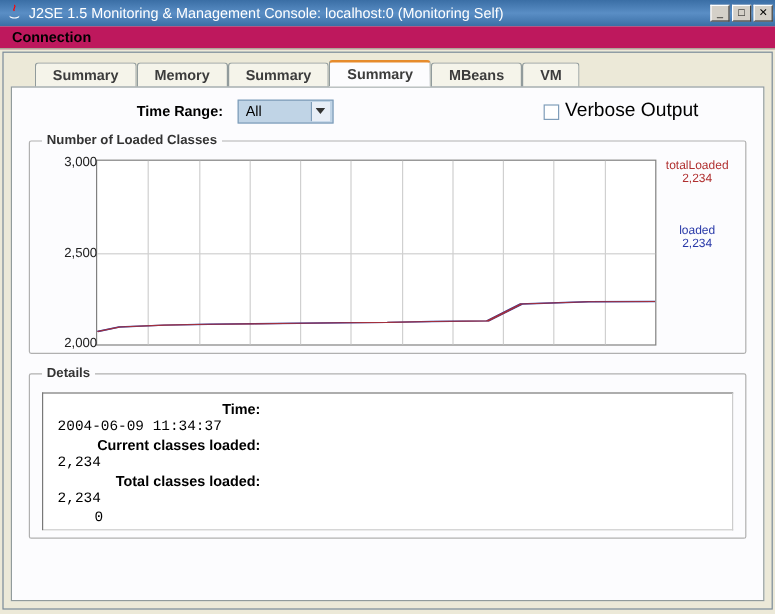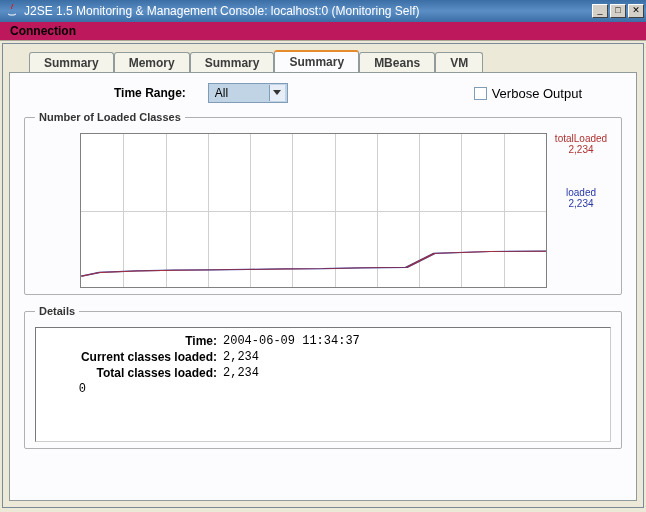--- a/index.html
+++ b/index.html
@@ -86,39 +86,39 @@
     background: #fcfcfe;
     height: calc(100% - 24px);
     padding: 10px 14px;
     position: relative;
   }
   .controls-row {
     display: flex;
     align-items: center;
     margin-bottom: 8px;
   }
-  .tr-label { font-size: 12px; font-weight: bold; margin-right: 22px; margin-left: 90px;}
+  .tr-label { font-size: 12px; font-weight: bold; margin-right: 12px; margin-left: 90px;}
   .time-range-select {
     width: 80px; height: 20px;
     border: 1px solid #7f9db9;
     background: #c0d4e6;
     display: inline-flex; align-items: center; justify-content: space-between;
     padding: 0 2px 0 6px;
     font-size: 12px;
   }
   .dropdown-arrow {
     width: 16px; height: 16px; border-left: 1px solid #7f9db9;
     display: flex; align-items: center; justify-content: center;
     background: #e8eef7;
   }
   .vo-box { display: flex; align-items: center; margin-left: auto; margin-right: 40px; }
   .checkbox {
     width: 13px; height: 13px; border: 1px solid #7f9db9; background: #fff; margin-right: 5px;
   }
-  .vo-label { font-size: 13px; }
+  .vo-label { font-size: 16px; }
   fieldset.group {
     border: 1px solid #b0b0b0;
     border-radius: 2px;
     margin-bottom: 10px;
     padding: 10px 10px 6px 10px;
     position: relative;
   }
   fieldset.group legend {
     font-size: 11px; font-weight: bold; padding: 0 4px; color: #333;
   }
@@ -158,21 +158,21 @@
   }
   .leg-total { color: #b03030; text-align: center; }
   .leg-loaded { color: #2838a8; text-align: center; }
   svg.plot { position:absolute; left:0; top:0; width:100%; height:100%; }
   .details-body {
     background: #fff;
     border: 1px inset #ccc;
     padding: 6px 10px;
     height: 115px;
   }
-  .detail-row { display: flex; margin-bottom: 2px; }
+  .detail-row { display: flex; margin-bottom: 2px; flex-direction: column; }
   .detail-label { width: 175px; text-align: right; font-weight: bold; font-size: 12px; padding-right: 4px;}
   .detail-value { font-family: "Courier New", monospace; font-size: 12px; padding-left: 2px;}
 </style>
 </head>
 <body>
 
 <div class="titlebar">
   <span class="java-icon">
     <svg viewBox="0 0 16 16" width="16" height="16">
         <path d="M4 10c0 2 8 2 8 0v1c0 2-8 2-8 0z" fill="#fff"></path>
@@ -217,20 +217,25 @@
       <div class="vo-box">
         <div class="checkbox"></div>
         <span class="vo-label">Verbose Output</span>
       </div>
     </div>
 
     <fieldset class="group">
       <legend>Number of Loaded Classes</legend>
       <div class="chart-wrap">
         <div class="chart">
+          <div class="y-axis">
+            <span>3,000</span>
+            <span>2,500</span>
+            <span>2,000</span>
+          </div>
 
           <div class="grid-h" style="top:50%"></div>
           <div class="grid-v" style="left:9.09%"></div>
           <div class="grid-v" style="left:18.18%"></div>
           <div class="grid-v" style="left:27.27%"></div>
           <div class="grid-v" style="left:36.36%"></div>
           <div class="grid-v" style="left:45.45%"></div>
           <div class="grid-v" style="left:54.54%"></div>
           <div class="grid-v" style="left:63.63%"></div>
           <div class="grid-v" style="left:72.72%"></div>

